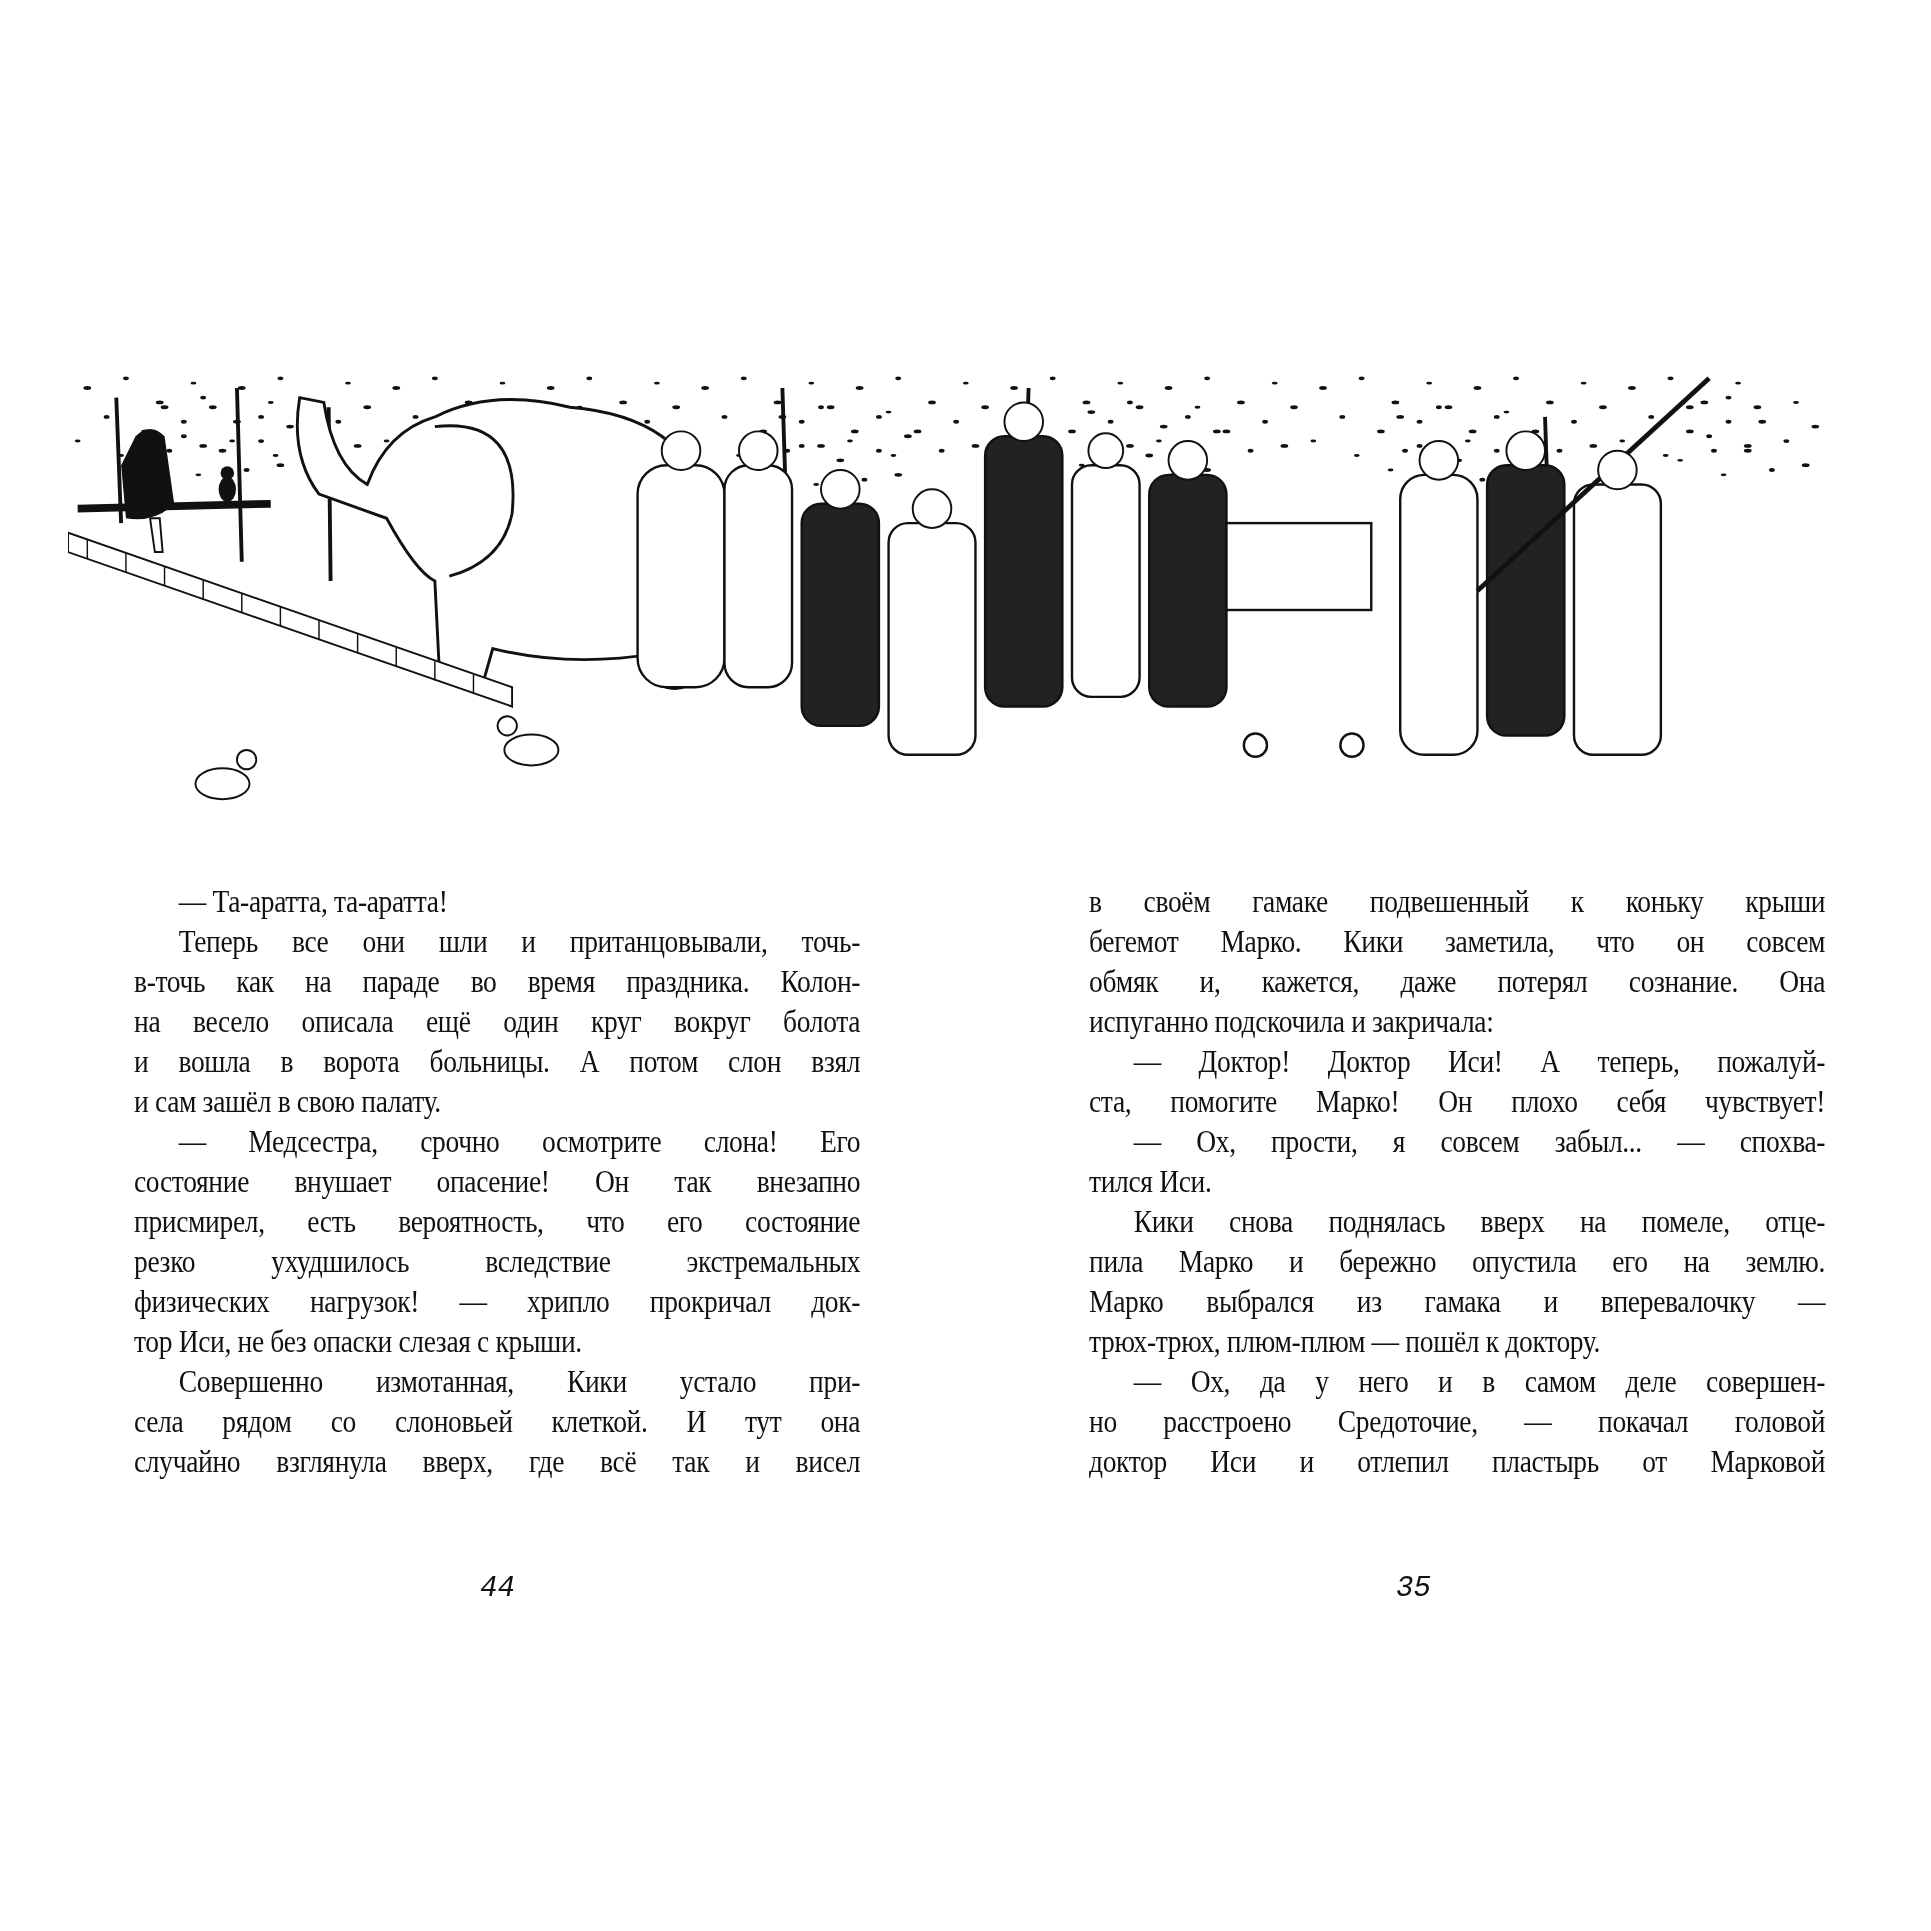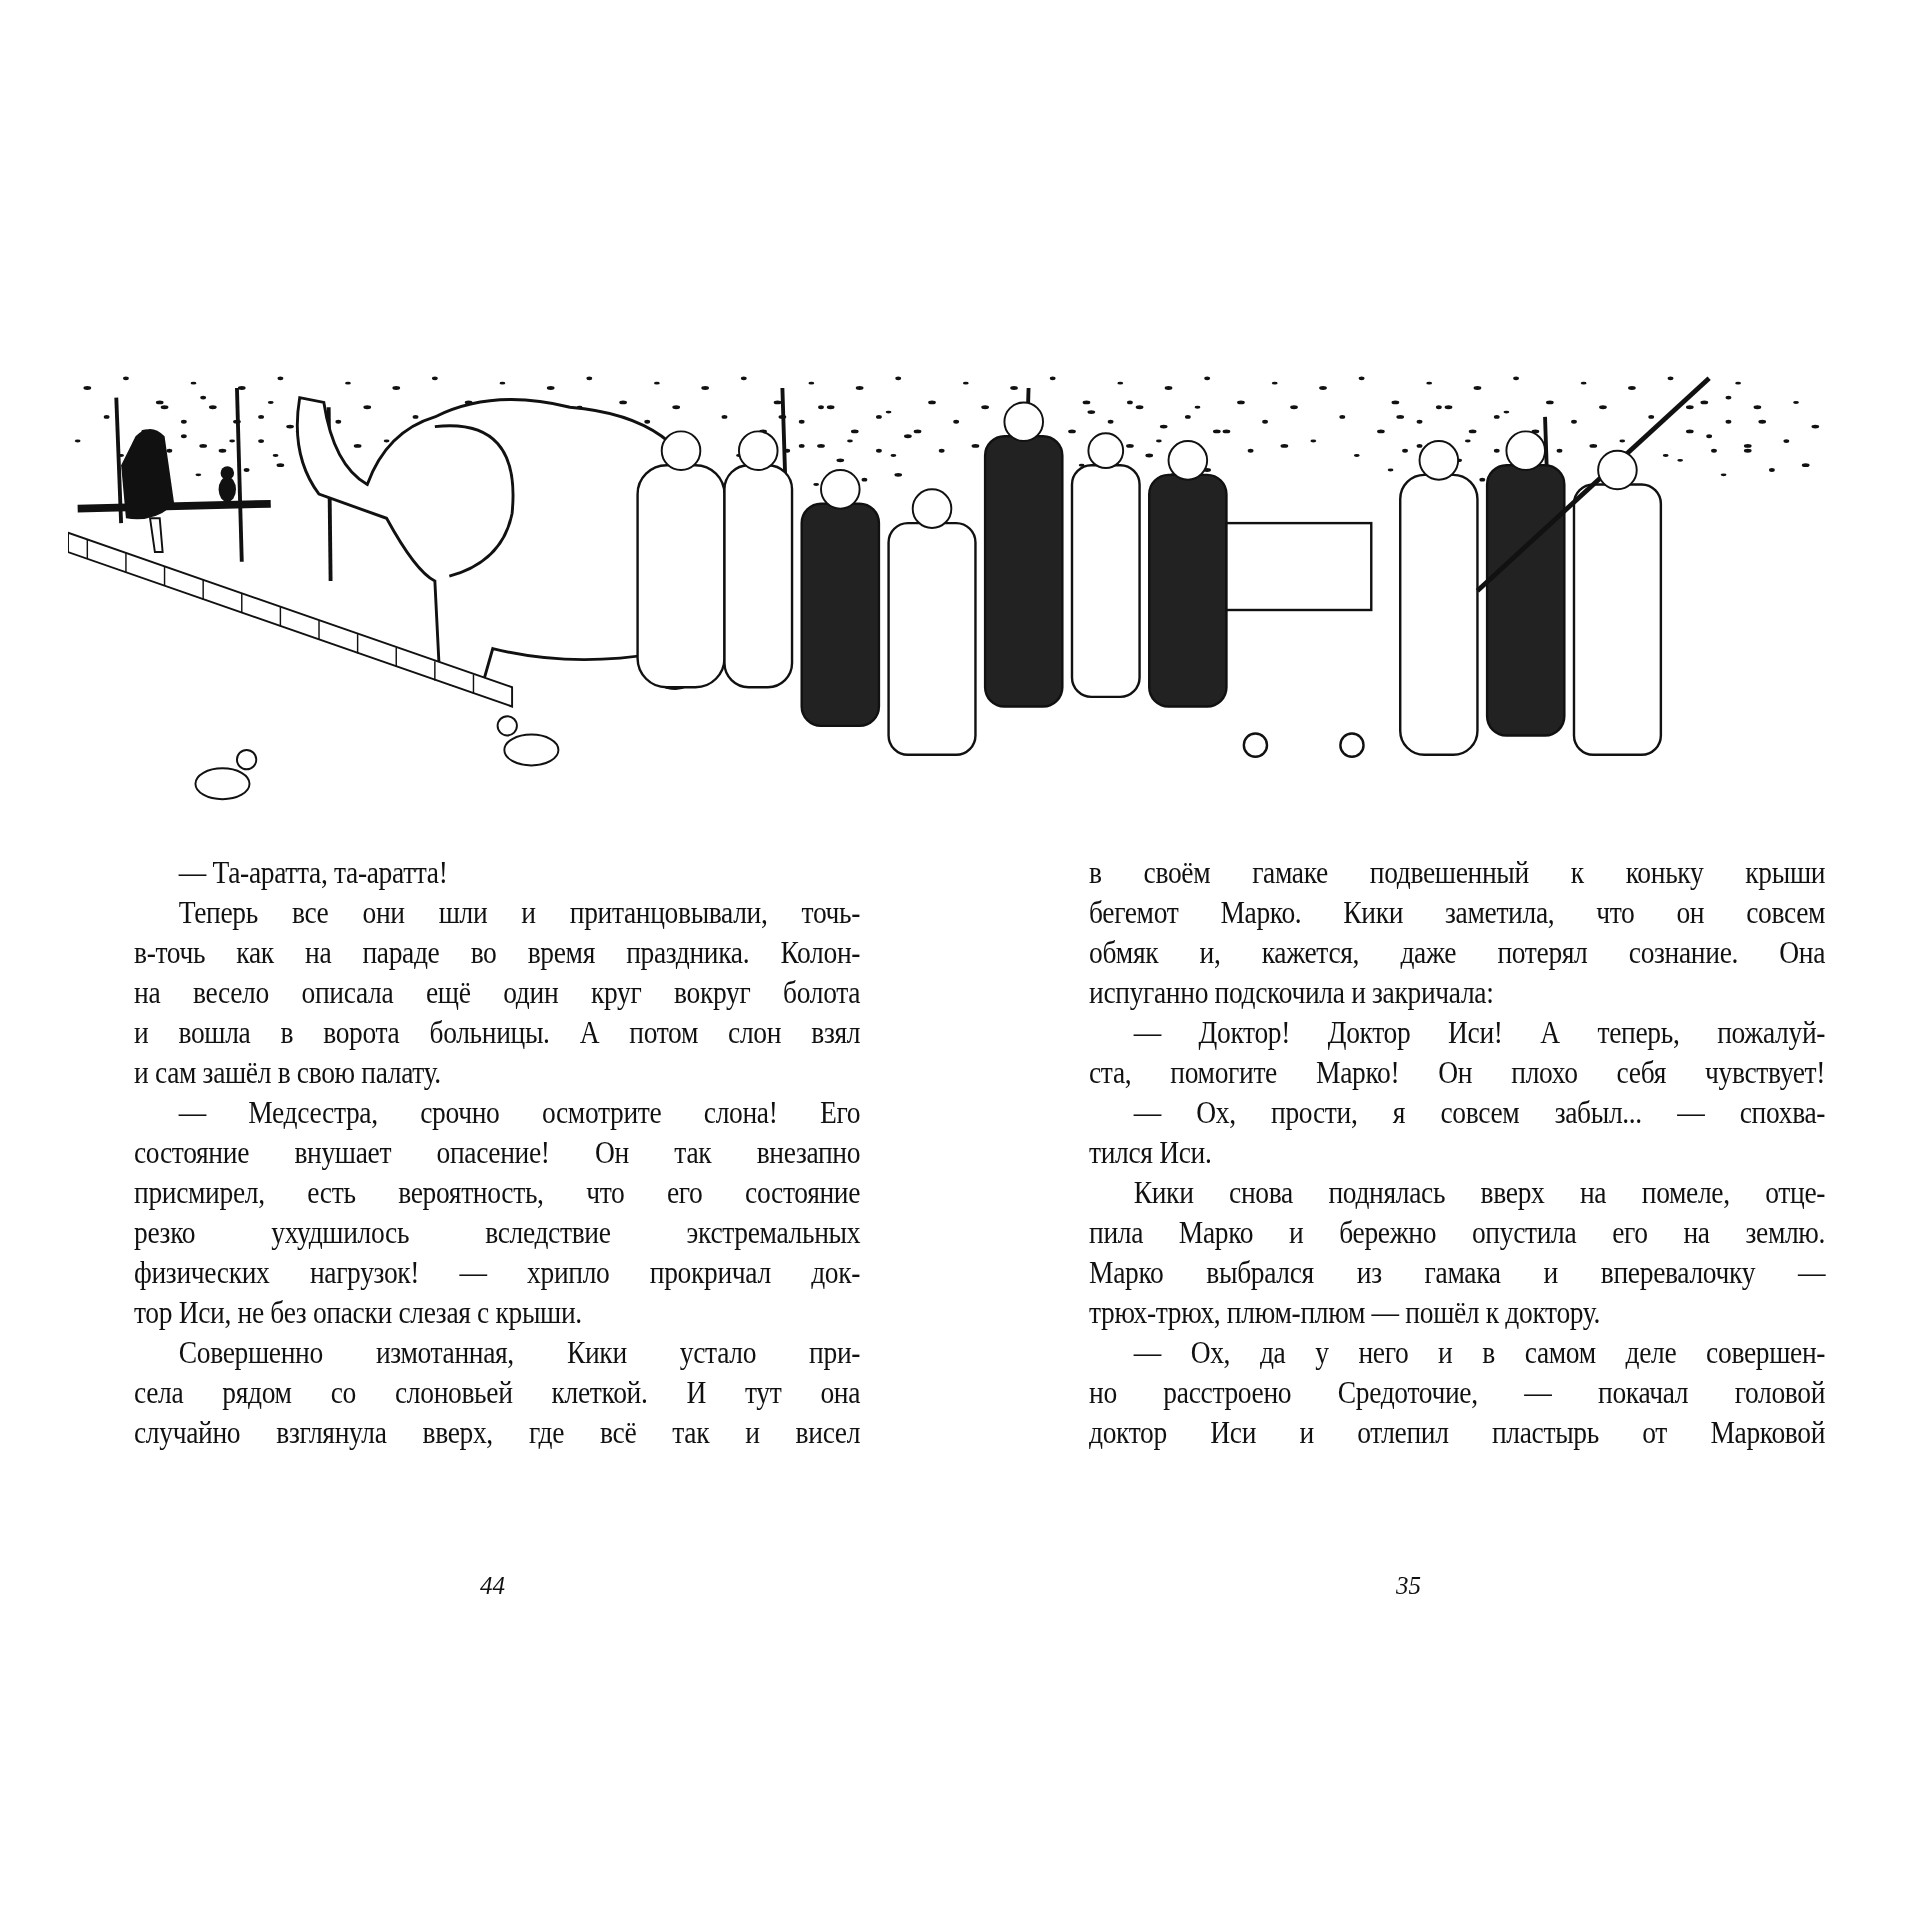--- a/index.html
+++ b/index.html
@@ -1,29 +1,29 @@
 <!DOCTYPE html>
 <html><head>
 <meta charset="utf-8">
 <style>
   html, body { margin:0; padding:0; background:#ffffff; }
   body { width:1931px; height:1931px; position:relative; overflow:hidden;
          font-family:"Liberation Serif","DejaVu Serif",serif; color:#111; }
   .illustration { position:absolute; left:68px; top:359px; width:1757px; height:446px; }
   .illustration svg { width:100%; height:100%; display:block; }
-  .page { position:absolute; top:852px;font-family:Liberation Serif, serif; }
+  .page { position:absolute; top:881px;font-family:Liberation Serif, serif; }
   .page.left { left:134px; width:726px; }
   .page.right { left:1081px; width:736px;margin-left:8px; }
   .line { font-size:32px; line-height:40px; height:40px; white-space:nowrap;
           text-align:justify; text-align-last:justify; letter-spacing:-0.4px;
           transform:scaleX(0.86); transform-origin:left center; width:116.3%; }
   .line.indent { padding-left:52px; box-sizing:border-box; }
   .line.last { text-align-last:left; }
-  .page-num { position:absolute; top:1572px; font-style:italic; font-size:25px;
-              font-family:Liberation Serif, serif; }
+  .page-num { position:absolute; top:1572px; font-style:italic; font-size:29px;
+              font-family:Liberation Mono, monospace; }
   .page-num.left { left:480px; }
   .page-num.right { left:1396px; }
 </style>
 </head>
 <body>
 
 <div class="illustration">
   <svg viewBox="0 0 1820 462" xmlns="http://www.w3.org/2000/svg">
 
     <g fill="#111">

